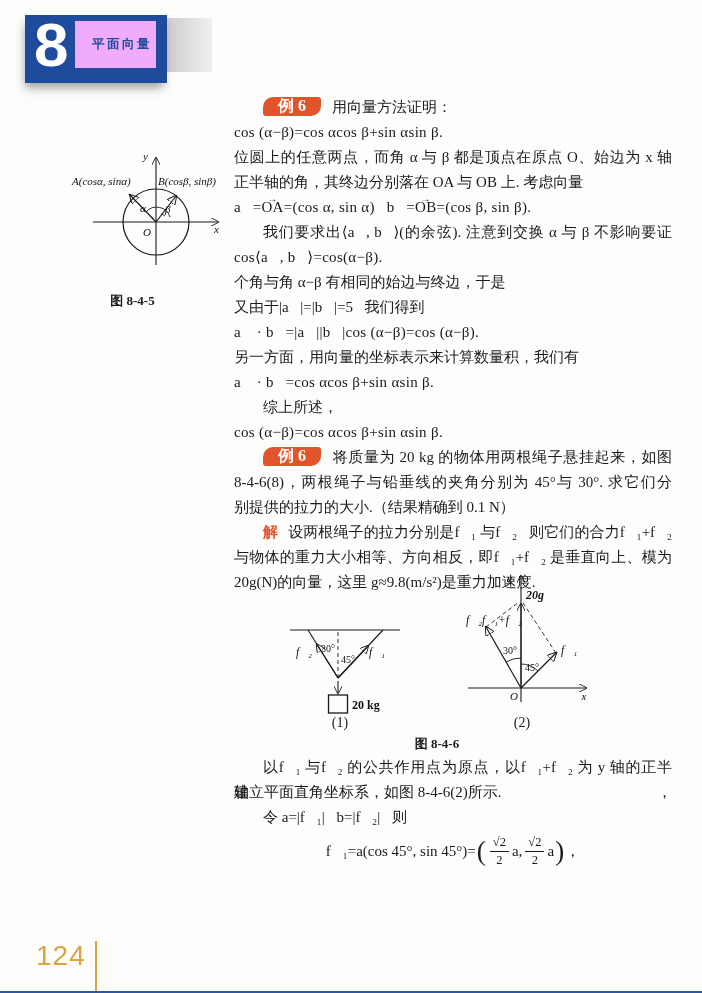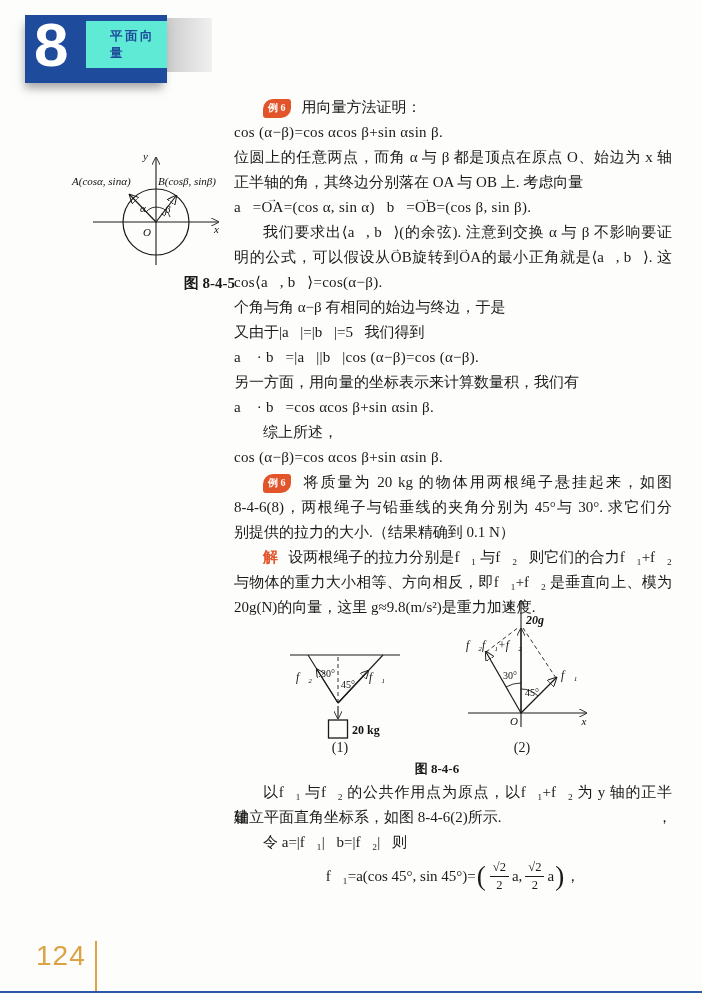--- a/index.html
+++ b/index.html
@@ -8,44 +8,44 @@
   .page { position:relative; width:702px; height:993px; background:#fdfdfc; margin:0 auto; overflow:hidden; color:#1a1a1a; }
 
   
   .banner { position:absolute; left:25px; top:15px; width:200px; height:85px; }
   .banner-gray { position:absolute; left:142px; top:3px; width:45px; height:54px;
     background:linear-gradient(to right,#cccccc 0%,#dddddd 45%,#f0f0f0 100%); }
   .banner-blue { position:absolute; left:0; top:0; width:142px; height:68px; background:var(--blue);
     box-shadow:-2px 7px 9px -2px rgba(90,90,90,.55); }
   .chapter-num { position:absolute; left:9px; top:-6px; font-family:"Liberation Sans","DejaVu Sans",sans-serif;
     font-weight:700; font-size:62px; color:#fff; }
-  .banner-white { position:absolute; left:61px; top:6px; width:81px; height:47px; background:#5eead4;
-    display:flex; align-items:center; padding-left:24px; }
+  .banner-white { position:absolute; left:50px; top:6px; width:81px; height:47px; background:#f0abfc;
+    display:flex; align-items:center; padding-left:17px; }
   .banner-white span { color:var(--blue); font-weight:700; font-size:12.5px; letter-spacing:2.5px;
     font-family:"Liberation Sans","DejaVu Sans",sans-serif; }
 
   
   .fig845 { position:absolute; left:30px; top:146px; width:205px; }
-  .figcap845 { text-align:right; font-weight:700; font-size:15px; margin-top:0; }
+  .figcap845 { text-align:center; font-weight:700; font-size:13px; margin-top:18px; }
 
   svg line, svg path, svg circle, svg rect { stroke:#1a1a1a; fill:none; }
   .st  { font:italic 11px "Liberation Serif","DejaVu Serif",serif; fill:#111; stroke:none; }
   .stu { font:10px "Liberation Serif","DejaVu Serif",serif; fill:#111; stroke:none; }
   .stb { font:700 12px "Liberation Serif","DejaVu Serif",serif; fill:#111; stroke:none; }
   .stbi{ font:italic 700 12px "Liberation Serif","DejaVu Serif",serif; fill:#111; stroke:none; }
   .sfv { font:italic 11.5px "Liberation Serif","DejaVu Serif",serif; fill:#111; stroke:none; }
 
   
   .content { position:absolute; left:234px; top:95px; width:438px; font-size:15px; }
   .ln { line-height:25px; height:25px; white-space:nowrap; }
   .ind { text-indent:29px; }
   .j { text-align:justify; text-align-last:justify; white-space:normal; }
   .fml { text-indent:0; letter-spacing:.3px; }
   .badge { display:inline-block; text-indent:0; background:var(--orange); color:#fff; font-weight:700;
-    font-size:10px; line-height:16px; padding:1px 5px 2px; border-radius:10px 3px 10px 3px;
+    font-size:16px; line-height:16px; padding:1px 15px 2px; border-radius:10px 3px 10px 3px;
     margin-right:11px; vertical-align:1px; }
   .olabel { color:var(--orange); font-weight:700; margin-right:10px; }
   .oarr { position:relative; display:inline-block; text-indent:0; }
   .oarr::after { content:"\2192"; position:absolute; left:0; right:0; top:-9px; font-size:10px;
     text-align:center; color:#1a1a1a; }
 
   
   .fig846 { position:relative; height:160px; }
   .subfig1 { position:absolute; left:46px; top:10px; }
   .subfig2 { position:absolute; left:226px; top:-27px; }
@@ -116,23 +116,20 @@
     <div class="ln fml">cos (α−β)=cos αcos β+sin αsin β.</div>
 
     <div class="ln j">位圆上的任意两点，而角 α 与 β 都是顶点在原点 O、始边为 x 轴</div>
     <div class="ln">正半轴的角，其终边分别落在 OA 与 OB 上. 考虑向量</div>
 
     <div class="ln fml">
       <span>a⃗=</span><span class="oarr">OA</span><span>=(cos α, sin α)，b⃗=</span><span class="oarr">OB</span><span>=(cos β, sin β).</span>
     </div>
 
     <div class="ln ind j">我们要求出⟨a⃗, b⃗⟩(的余弦). 注意到交换 α 与 β 不影响要证</div>
-    <div class="ln j">
-      <span>明的公式，可以假设从</span><span class="oarr">OB</span><span>旋转到</span><span class="oarr">OA</span><span>的最小正角就是⟨a⃗, b⃗⟩. 这</span>
-    </div>
     <div class="ln fml">cos⟨a⃗, b⃗⟩=cos(α−β).</div>
 
     <div class="ln">个角与角 α−β 有相同的始边与终边，于是</div>
     <div class="ln">又由于|a⃗|=|b⃗|=5，我们得到</div>
     <div class="ln fml">a⃗ · b⃗=|a⃗||b⃗|cos (α−β)=cos (α−β).</div>
     <div class="ln">另一方面，用向量的坐标表示来计算数量积，我们有</div>
     <div class="ln fml">a⃗ · b⃗=cos αcos β+sin αsin β.</div>
     <div class="ln ind">综上所述，</div>
     <div class="ln fml">cos (α−β)=cos αcos β+sin αsin β.</div>
 

